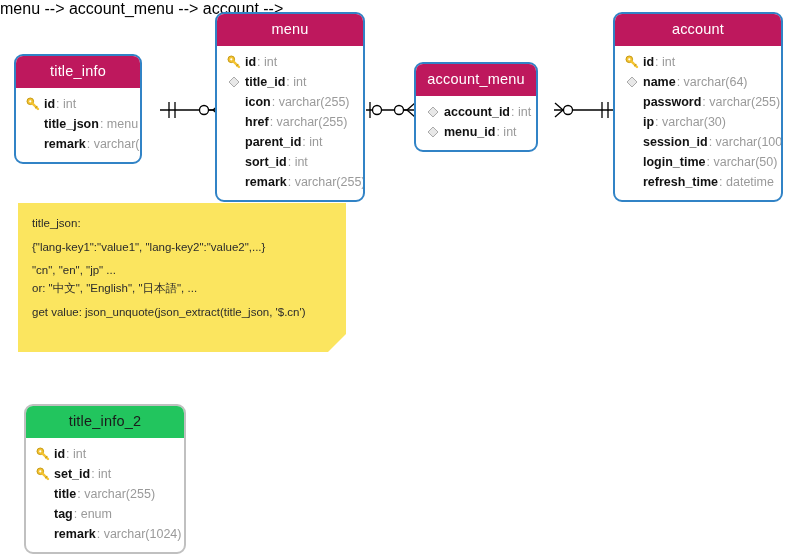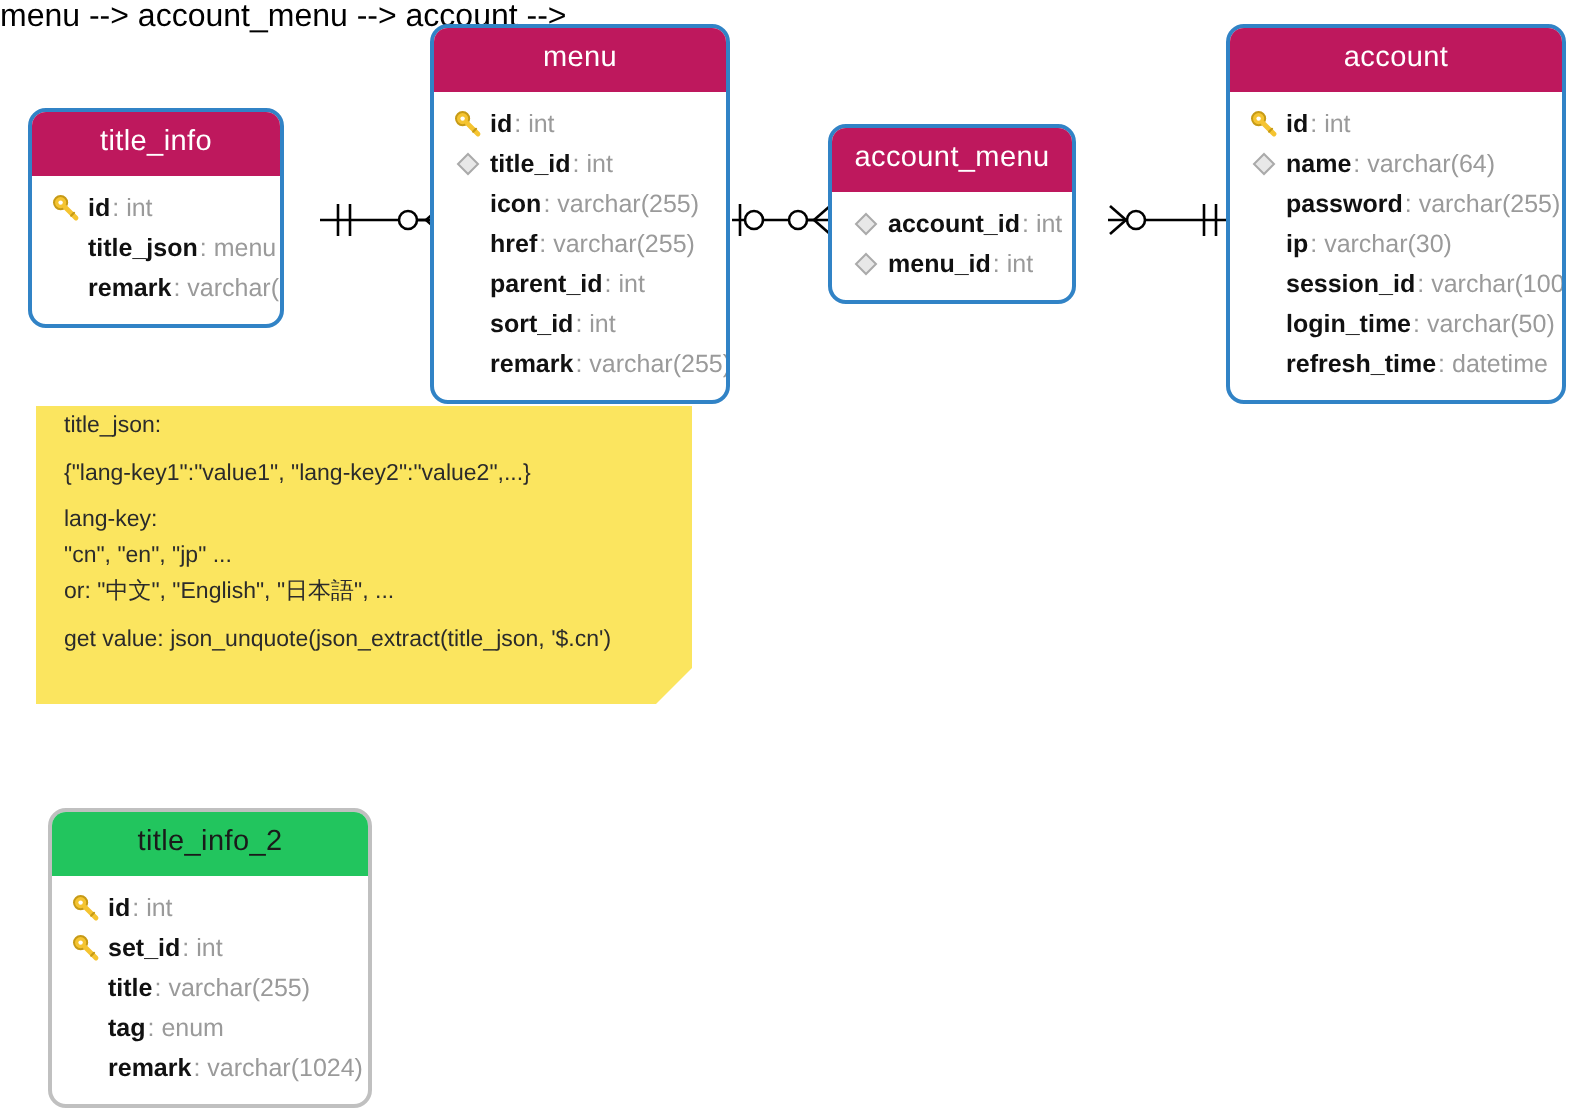--- a/index.html
+++ b/index.html
@@ -71,21 +71,21 @@
   }
 
   
   .note {
     position: absolute;
     box-sizing: border-box;
     background: #fbe55f;
     z-index: 2;
   }
   .note-inner {
-    padding: 3px 14px;
+    padding: 13px 14px;
     font-size: 11.5px;
     color: #2b2b2b;
     line-height: 1.28;
   }
   .note-line { margin-bottom: 9px; }
   .note-line.tight { margin-bottom: 3px; }
   .note-line:last-child { margin-bottom: 0; }
   .note-fold {
     position: absolute;
     right: 0;
@@ -328,21 +328,20 @@
     </div>
 
   </div>
 </div>
 
 
 <div class="note" style="left:18px; top:203px; width:328px; height:149px;">
   <div class="note-inner">
     <div class="note-line">title_json:</div>
     <div class="note-line">{"lang-key1":"value1", "lang-key2":"value2",...}</div>
-    <div class="note-line tight">lang-key:</div>
     <div class="note-line tight">"cn", "en", "jp" ...</div>
     <div class="note-line">or: "中文", "English", "日本語", ...</div>
     <div class="note-line">get value: json_unquote(json_extract(title_json, '$.cn')</div>
   </div>
   <div class="note-fold"></div>
 </div>
 
 
 <div class="entity gray" style="left:24px; top:404px; width:162px;">
   <div class="entity-header">title_info_2</div>

